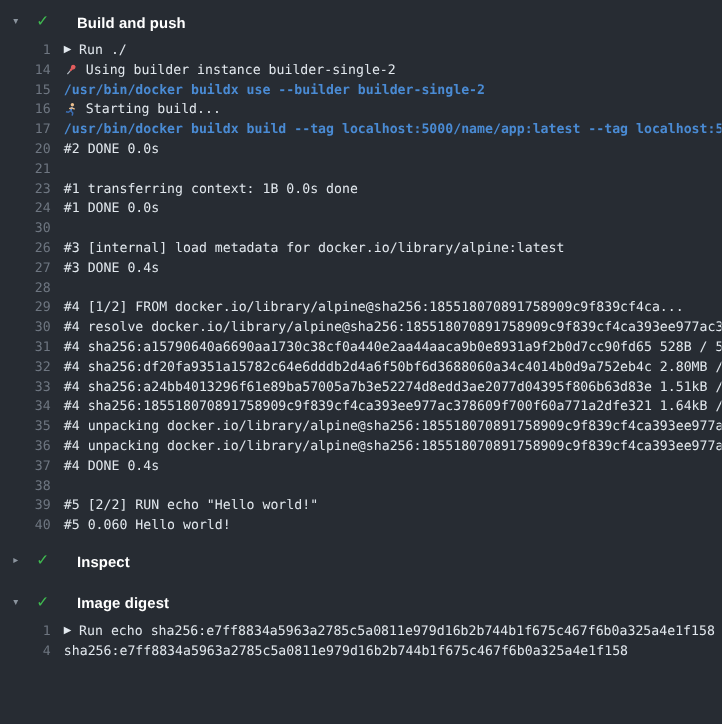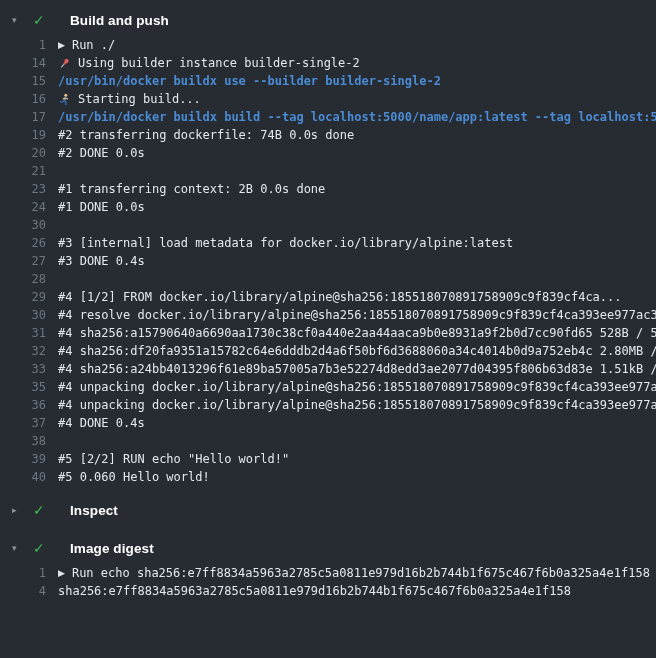--- a/index.html
+++ b/index.html
@@ -89,34 +89,30 @@
                 <path d="M7.8 9.3 L5 11.2 L2.4 10.6" stroke="#3b6db3" stroke-width="1.7" fill="none"></path>
                 <path d="M9 6.2 L12.2 7.6" stroke="#ecbf8e" stroke-width="1.5" fill="none"></path>
                 <path d="M9 6.2 L6 7.2" stroke="#ecbf8e" stroke-width="1.5" fill="none"></path>
               </svg></span><span>Starting build...</span></span>
   </div>
         <div class="log-line">
     <span class="line-num">17</span>
     <span class="line-text command"><span>/usr/bin/docker buildx build --tag localhost:5000/name/app:latest --tag localhost:50</span></span>
   </div>
         <div class="log-line">
-    <span class="line-num">19</span>
-    <span class="line-text"><span>#2 transferring dockerfile: 74B 0.0s done</span></span>
-  </div>
-        <div class="log-line">
     <span class="line-num">20</span>
     <span class="line-text"><span>#2 DONE 0.0s</span></span>
   </div>
         <div class="log-line">
     <span class="line-num">21</span>
     <span class="line-text"><span></span></span>
   </div>
         <div class="log-line">
     <span class="line-num">23</span>
-    <span class="line-text"><span>#1 transferring context: 2B 0.0s done</span></span>
+    <span class="line-text"><span>#1 transferring context: 1B 0.0s done</span></span>
   </div>
         <div class="log-line">
     <span class="line-num">24</span>
     <span class="line-text"><span>#1 DONE 0.0s</span></span>
   </div>
         <div class="log-line">
     <span class="line-num">30</span>
     <span class="line-text"><span></span></span>
   </div>
         <div class="log-line">
@@ -143,20 +139,24 @@
     <span class="line-num">31</span>
     <span class="line-text"><span>#4 sha256:a15790640a6690aa1730c38cf0a440e2aa44aaca9b0e8931a9f2b0d7cc90fd65 528B / 5</span></span>
   </div>
         <div class="log-line">
     <span class="line-num">32</span>
     <span class="line-text"><span>#4 sha256:df20fa9351a15782c64e6dddb2d4a6f50bf6d3688060a34c4014b0d9a752eb4c 2.80MB /</span></span>
   </div>
         <div class="log-line">
     <span class="line-num">33</span>
     <span class="line-text"><span>#4 sha256:a24bb4013296f61e89ba57005a7b3e52274d8edd3ae2077d04395f806b63d83e 1.51kB /</span></span>
+  </div>
+        <div class="log-line">
+    <span class="line-num">34</span>
+    <span class="line-text"><span>#4 sha256:185518070891758909c9f839cf4ca393ee977ac378609f700f60a771a2dfe321 1.64kB /</span></span>
   </div>
         <div class="log-line">
     <span class="line-num">35</span>
     <span class="line-text"><span>#4 unpacking docker.io/library/alpine@sha256:185518070891758909c9f839cf4ca393ee977a</span></span>
   </div>
         <div class="log-line">
     <span class="line-num">36</span>
     <span class="line-text"><span>#4 unpacking docker.io/library/alpine@sha256:185518070891758909c9f839cf4ca393ee977a</span></span>
   </div>
         <div class="log-line">

